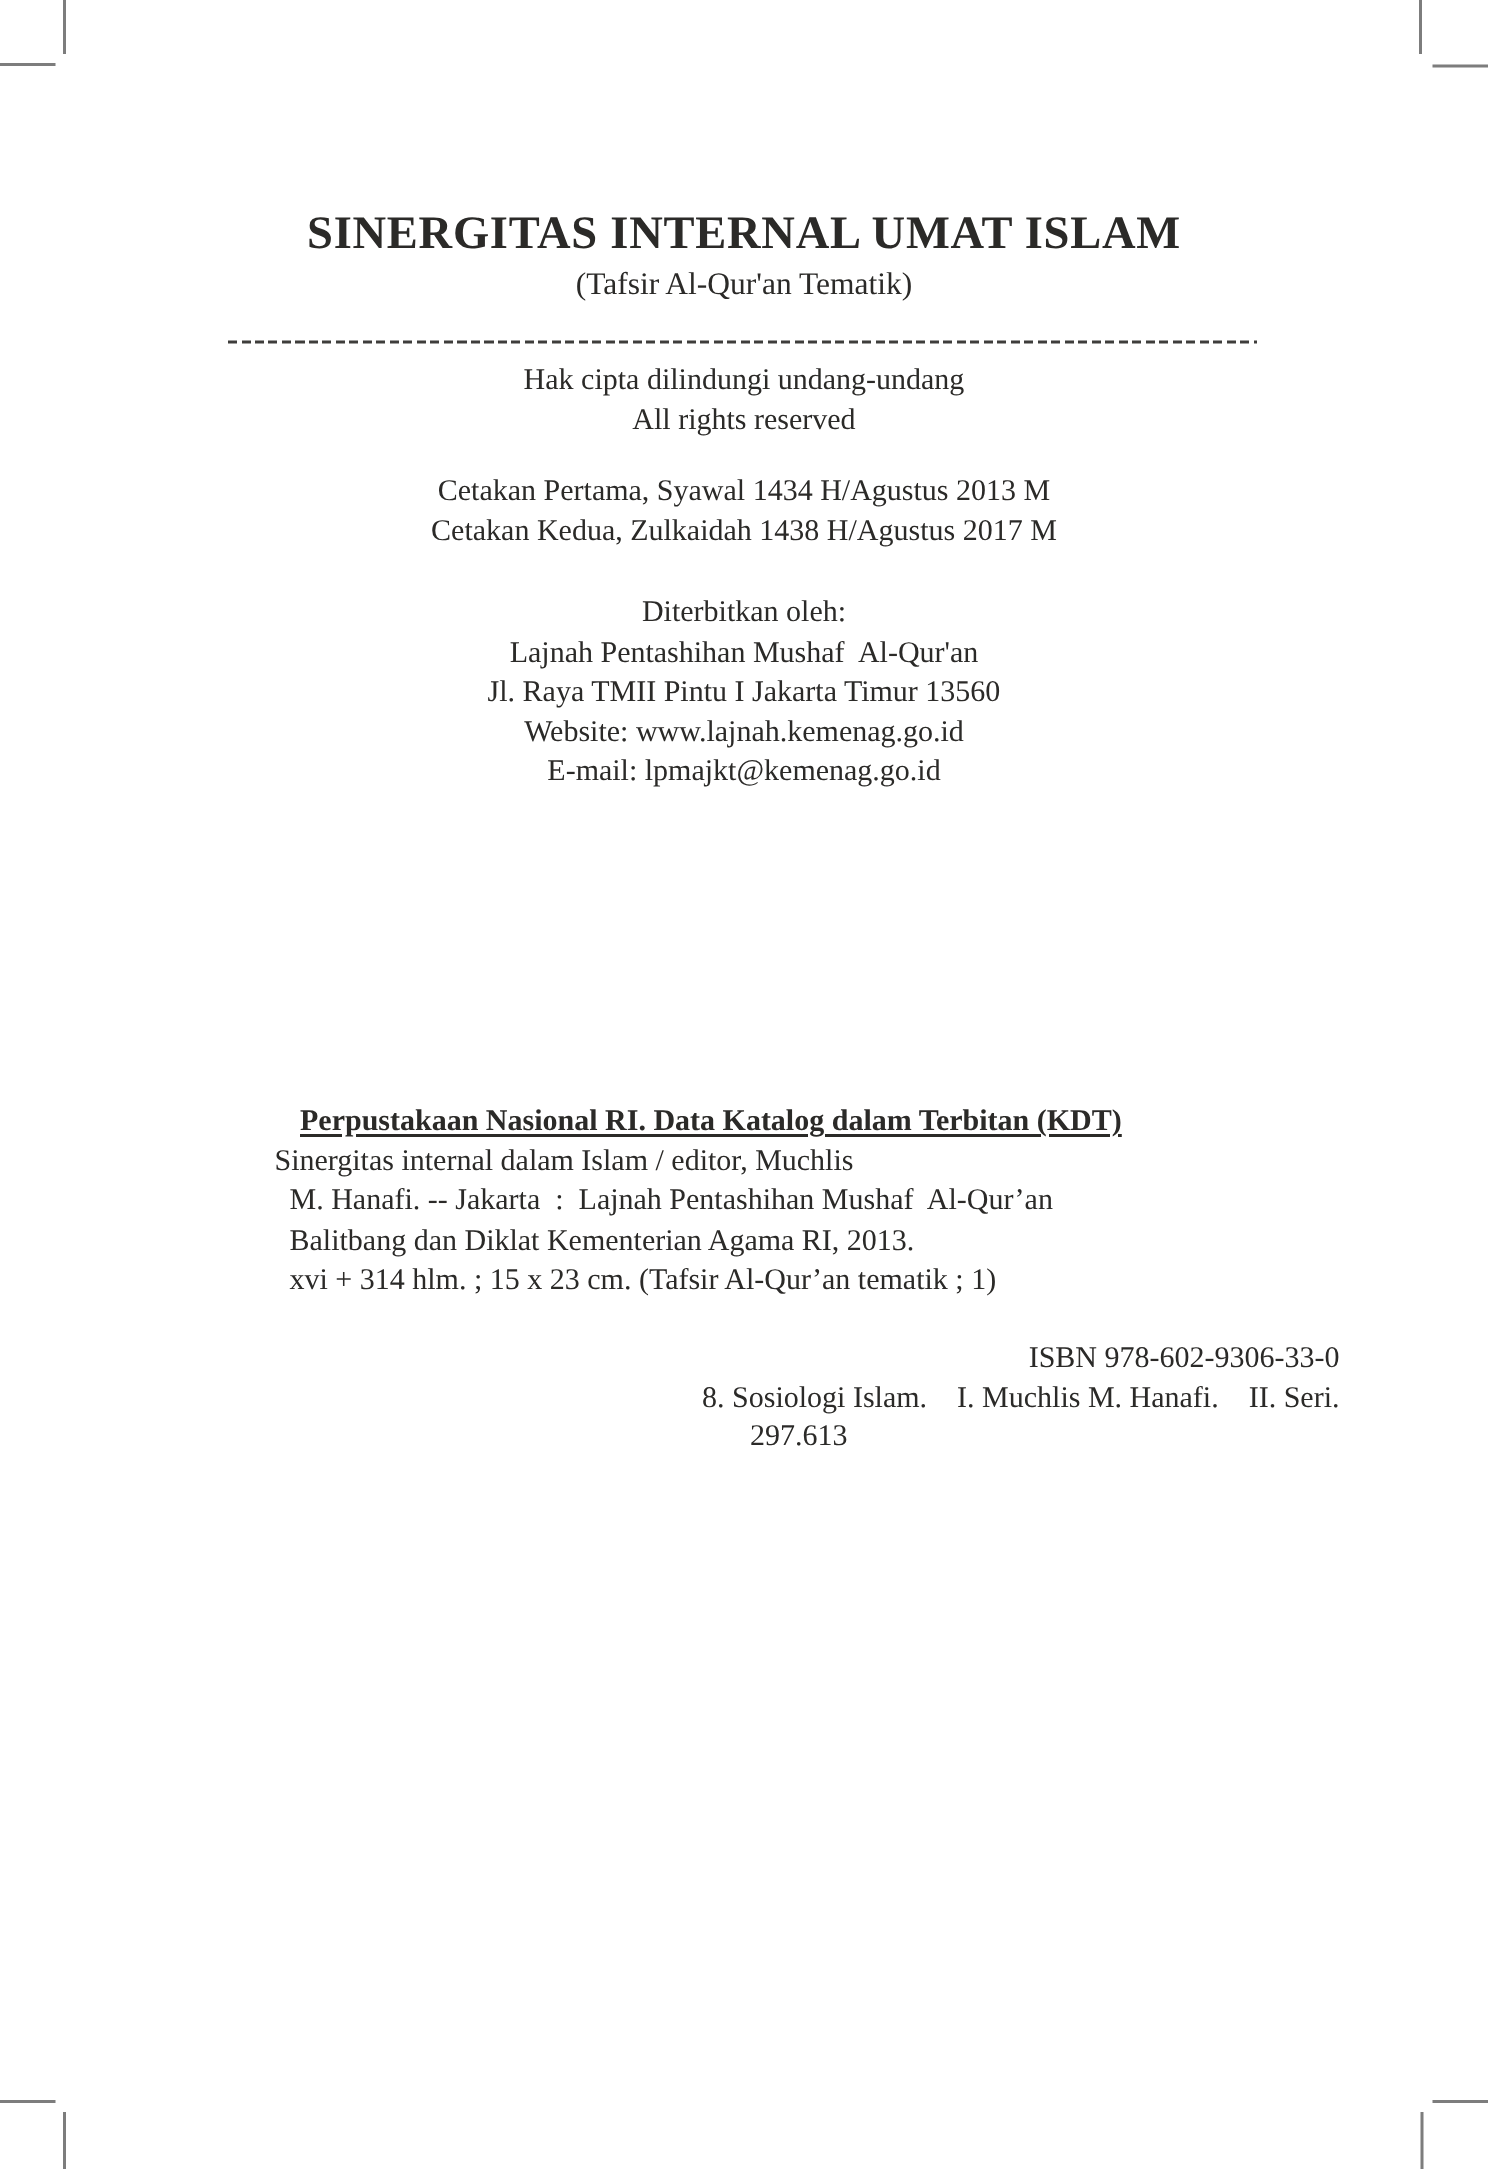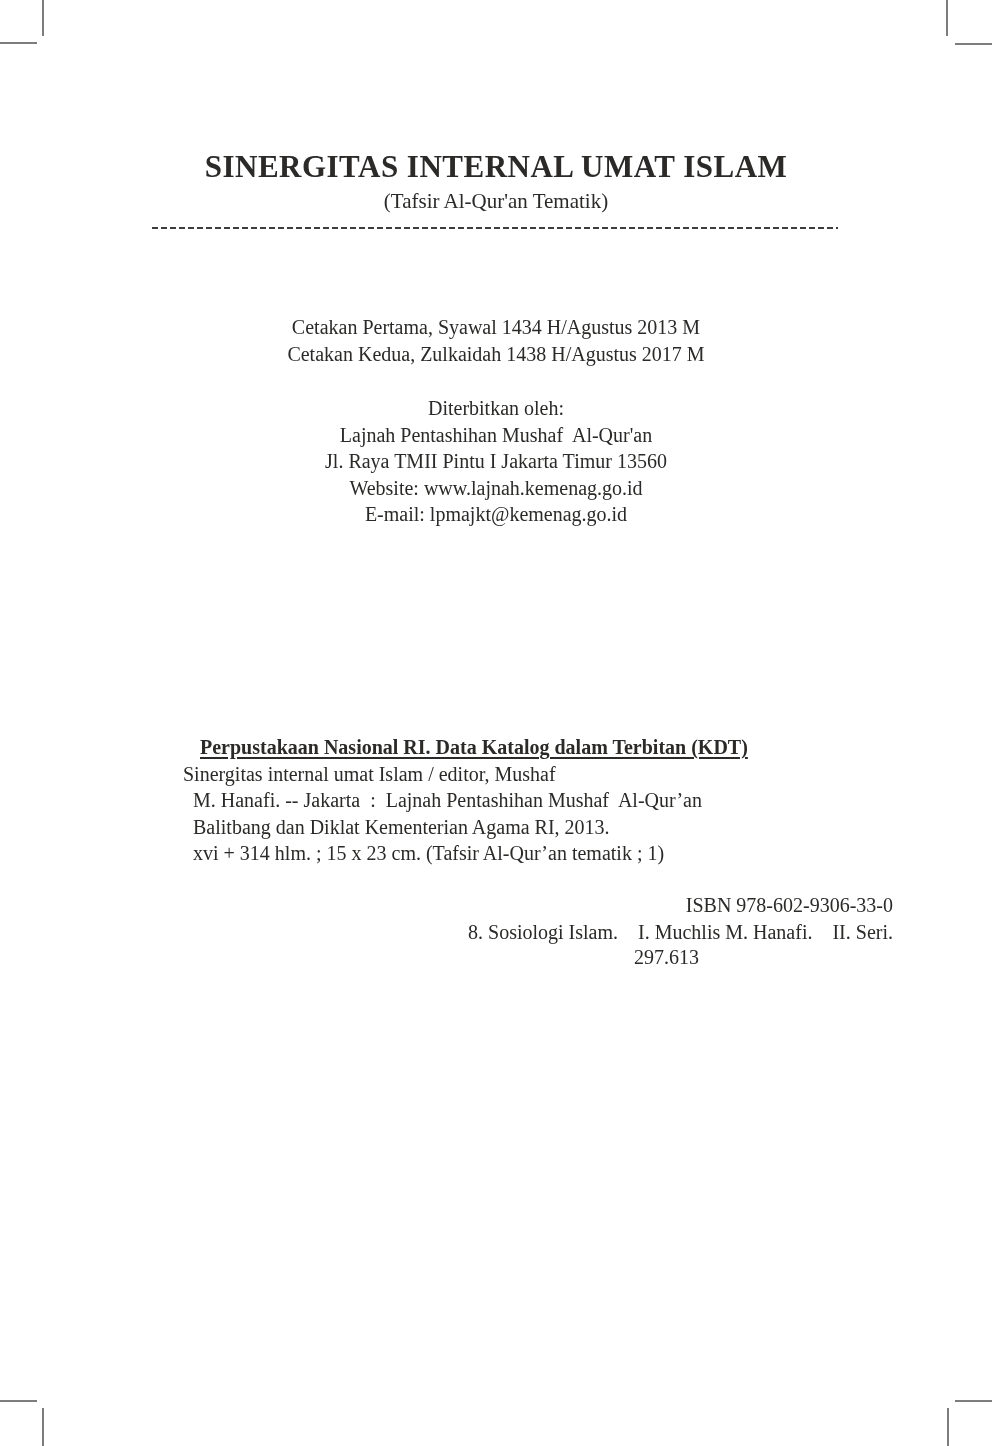--- a/index.html
+++ b/index.html
@@ -74,21 +74,20 @@
     left: 193px;
     top: 892px;
     width: 700px;
     text-align: right;
   }
   .ddc-number {
     position: absolute;
     left: 500px;
     top: 944px;
     width: 333px;
-    text-align: center;
     font-size: 20px;
     line-height: 27px;
   }
   .crop-mark {
     position: absolute;
     background: #7d7d7d;
   }
   .cm-tl-v { left: 42px;  top: 0;      width: 2px;  height: 36px; }
   .cm-tl-h { left: 0;     top: 42px;   width: 37px; height: 2px;  }
   .cm-tr-v { left: 946px; top: 0;      width: 2px;  height: 36px; }
@@ -105,45 +104,49 @@
 
   <div class="crop-mark cm-tl-v"></div>
   <div class="crop-mark cm-tl-h"></div>
   <div class="crop-mark cm-tr-v"></div>
   <div class="crop-mark cm-tr-h"></div>
   <div class="crop-mark cm-bl-h"></div>
   <div class="crop-mark cm-bl-v"></div>
   <div class="crop-mark cm-br-h"></div>
   <div class="crop-mark cm-br-v"></div>
 
-  <div class="centered" style="top:148px">
+  <div class="centered" style="top:136px">
     <div class="book-title txt">SINERGITAS INTERNAL UMAT ISLAM</div>
     <div class="book-subtitle txt">(Tafsir Al-Qur'an Tematik)</div>
   </div>
 
   <div class="dashed-rule"></div>
 
+  <div class="centered block-copyright">
+    <div class="body-line txt">Hak cipta dilindungi undang-undang</div>
+    <div class="body-line txt">All rights reserved</div>
+  </div>
 
   <div class="centered block-printing">
     <div class="body-line txt">Cetakan Pertama, Syawal 1434 H/Agustus 2013 M</div>
     <div class="body-line txt">Cetakan Kedua, Zulkaidah 1438 H/Agustus 2017 M</div>
   </div>
 
   <div class="centered block-publisher">
     <div class="body-line txt">Diterbitkan oleh:</div>
     <div class="body-line txt">Lajnah Pentashihan Mushaf  Al-Qur'an</div>
     <div class="body-line txt">Jl. Raya TMII Pintu I Jakarta Timur 13560</div>
     <div class="body-line txt">Website: www.lajnah.kemenag.go.id</div>
     <div class="body-line txt">E-mail: lpmajkt@kemenag.go.id</div>
   </div>
 
 
   <div class="catalog-block">
     <div class="catalog-heading txt">Perpustakaan Nasional RI. Data Katalog dalam Terbitan (KDT)</div>
-    <div class="catalog-line indent-1 txt">Sinergitas internal umat Islam / editor, Mushaf</div>
+    <div class="catalog-line indent-1 txt">Sinergitas internal dalam Islam / editor, Muchlis</div>
     <div class="catalog-line indent-2 txt">M. Hanafi. -- Jakarta  :  Lajnah Pentashihan Mushaf  Al-Qur’an</div>
     <div class="catalog-line indent-2 txt">Balitbang dan Diklat Kementerian Agama RI, 2013.</div>
     <div class="catalog-line indent-2 txt">xvi + 314 hlm. ; 15 x 23 cm. (Tafsir Al-Qur’an tematik ; 1)</div>
   </div>
 
   <div class="isbn-block">
     <div class="body-line txt" style="line-height:26.5px">ISBN 978-602-9306-33-0</div>
     <div class="body-line txt" style="line-height:26.5px">8. Sosiologi Islam.    I. Muchlis M. Hanafi.    II. Seri.</div>
   </div>
 

